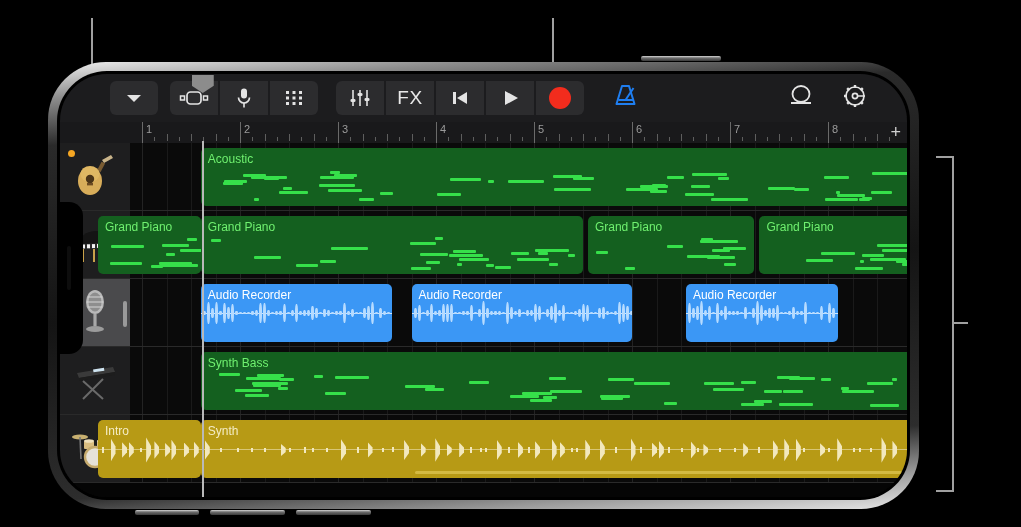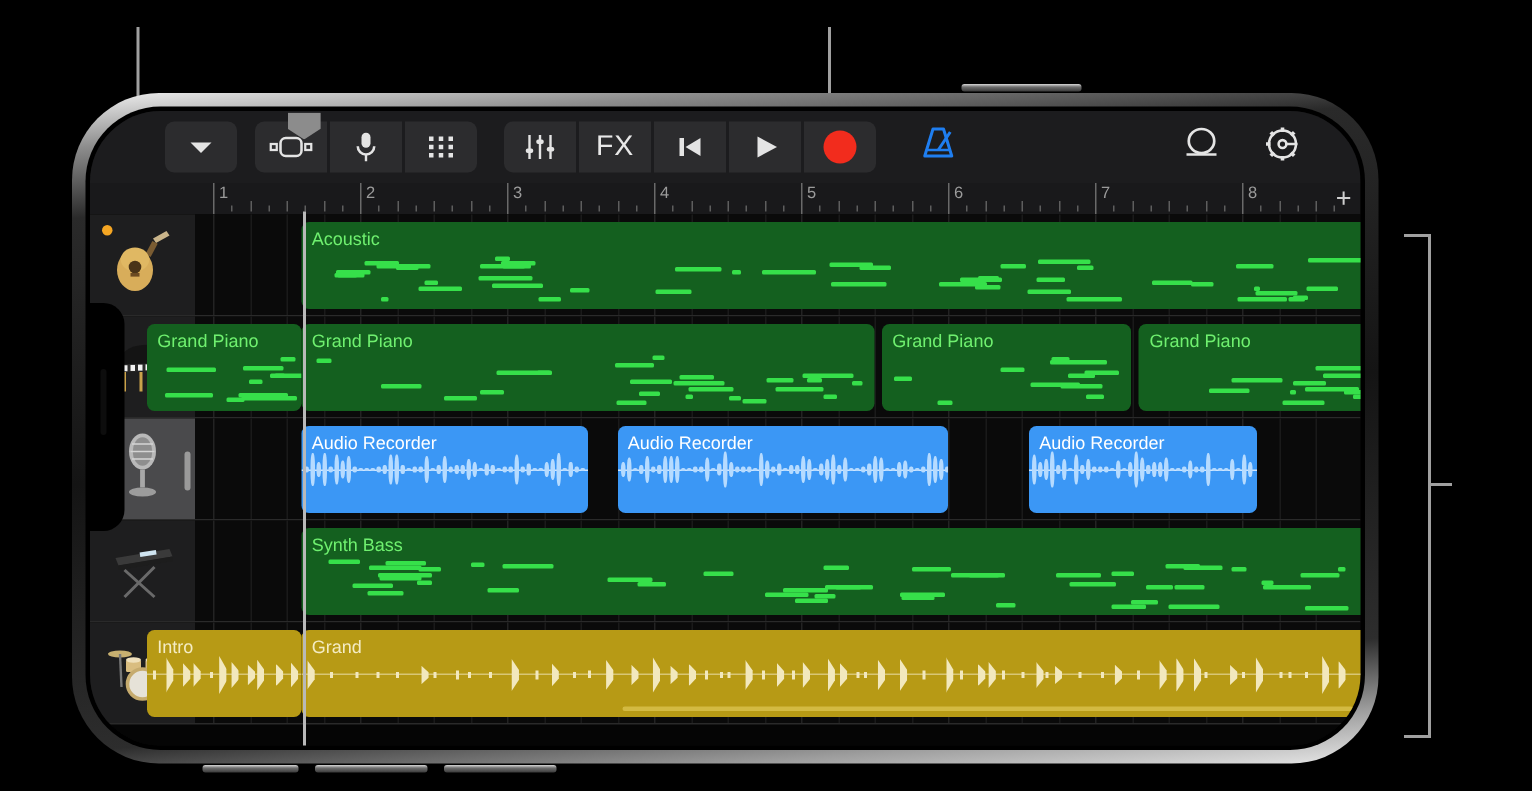--- a/index.html
+++ b/index.html
@@ -892,21 +892,21 @@
                 <div class="dtick" style="left: 30.8761px; width: 5px; height: 16.1579px; top: 21.9211px; background: rgb(242, 232, 189); clip-path: polygon(0px 0px, 100% 35%, 100% 65%, 0px 100%);"></div>
                 <div class="dtick" style="left: 42.1425px; width: 2px; height: 4.15629px; top: 27.9219px; background: rgb(242, 232, 189);"></div>
                 <div class="dtick" style="left: 48.2387px; width: 5px; height: 25.2129px; top: 17.3936px; background: rgb(242, 232, 189); clip-path: polygon(0px 0px, 100% 35%, 100% 65%, 0px 100%);"></div>
                 <div class="dtick" style="left: 56.4702px; width: 5px; height: 17.4417px; top: 21.2791px; background: rgb(242, 232, 189); clip-path: polygon(0px 0px, 100% 35%, 100% 65%, 0px 100%);"></div>
                 <div class="dtick" style="left: 67.1426px; width: 5px; height: 13.916px; top: 23.042px; background: rgb(242, 232, 189); clip-path: polygon(0px 0px, 100% 35%, 100% 65%, 0px 100%);"></div>
                 <div class="dtick" style="left: 73.5615px; width: 5px; height: 20.469px; top: 19.7655px; background: rgb(242, 232, 189); clip-path: polygon(0px 0px, 100% 35%, 100% 65%, 0px 100%);"></div>
                 <div class="dtick" style="left: 86.0324px; width: 5px; height: 14.934px; top: 22.533px; background: rgb(242, 232, 189); clip-path: polygon(0px 0px, 100% 35%, 100% 65%, 0px 100%);"></div>
                 <div class="dtick" style="left: 95.8609px; width: 5px; height: 17.1443px; top: 21.4278px; background: rgb(242, 232, 189); clip-path: polygon(0px 0px, 100% 35%, 100% 65%, 0px 100%);"></div>
               </div>
               <div class="region r-drum" style="left: 70.8px; width: 715.4px;">
-                <span class="region-label">Grand</span>
+                <span class="region-label">Synth</span>
                 <div class="wave-line" style="background: rgb(239, 228, 184); opacity: 0.6;"></div>
                 <div class="dtick" style="left: 4px; width: 5px; height: 19.5015px; top: 20.2493px; background: rgb(242, 232, 189); clip-path: polygon(0px 0px, 100% 35%, 100% 65%, 0px 100%);"></div>
                 <div class="dtick" style="left: 19.4348px; width: 2px; height: 4.46074px; top: 27.7696px; background: rgb(242, 232, 189);"></div>
                 <div class="dtick" style="left: 36.2735px; width: 2px; height: 3.89041px; top: 28.0548px; background: rgb(242, 232, 189);"></div>
                 <div class="dtick" style="left: 50.4883px; width: 2px; height: 4.14646px; top: 27.9268px; background: rgb(242, 232, 189);"></div>
                 <div class="dtick" style="left: 63.0513px; width: 2px; height: 3.47891px; top: 28.2605px; background: rgb(242, 232, 189);"></div>
                 <div class="dtick" style="left: 79.9349px; width: 5px; height: 12.6428px; top: 23.6786px; background: rgb(242, 232, 189); clip-path: polygon(0px 0px, 100% 35%, 100% 65%, 0px 100%);"></div>
                 <div class="dtick" style="left: 88.1113px; width: 2px; height: 4.37297px; top: 27.8135px; background: rgb(242, 232, 189);"></div>
                 <div class="dtick" style="left: 103.553px; width: 2px; height: 5.43458px; top: 27.2827px; background: rgb(242, 232, 189);"></div>
                 <div class="dtick" style="left: 111.231px; width: 2px; height: 4.57258px; top: 27.7137px; background: rgb(242, 232, 189);"></div>

